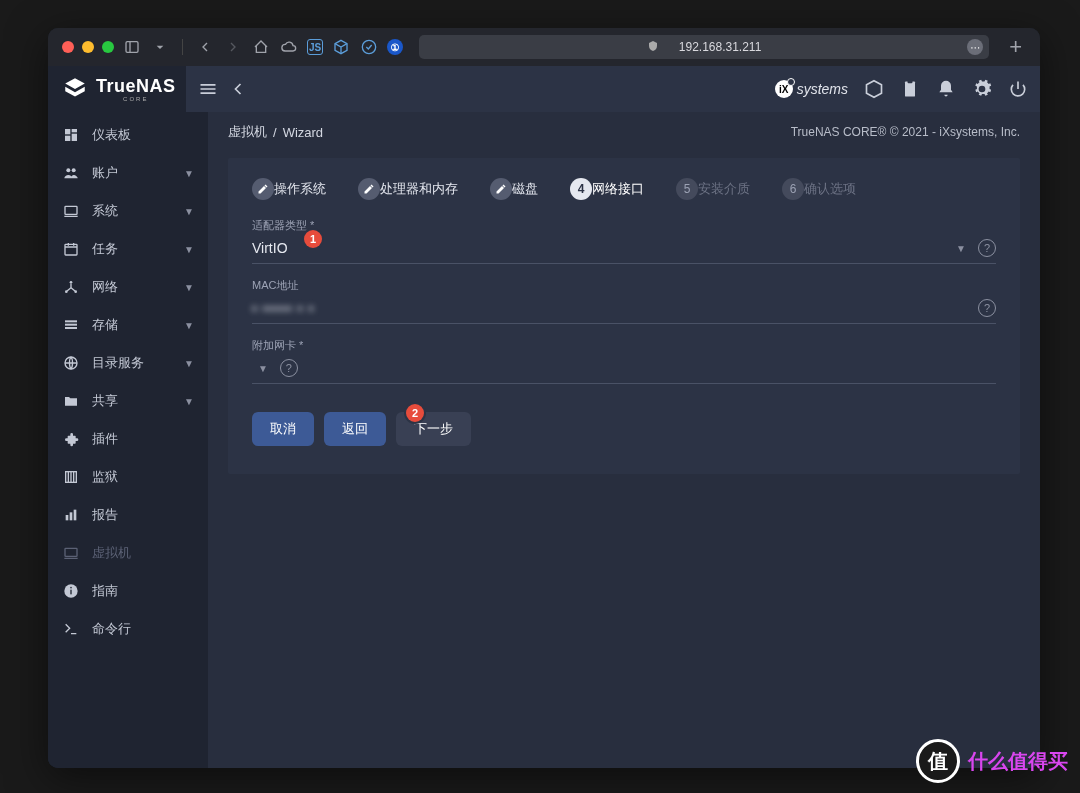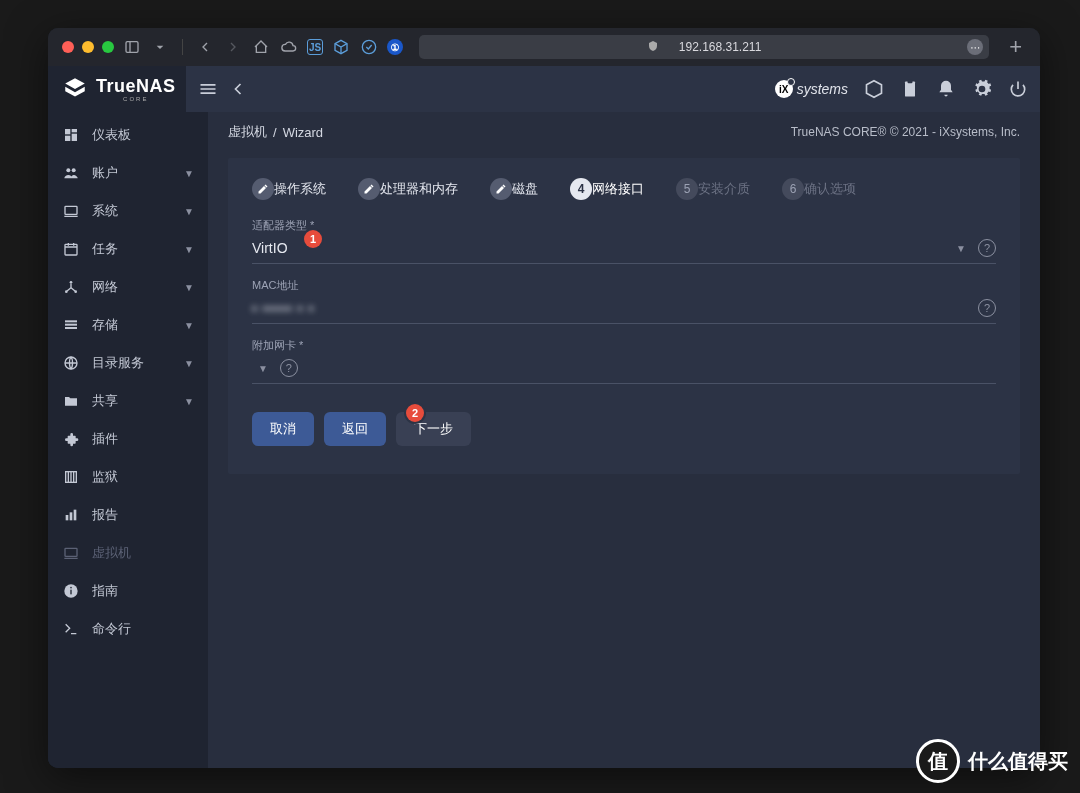--- a/index.html
+++ b/index.html
@@ -82,21 +82,21 @@
     .red-badge { position:absolute; width:18px; height:18px; border-radius:50%; background:#e74c3c; color:#fff; font-size:11px; font-weight:600; display:flex; align-items:center; justify-content:center; box-shadow: 0 0 0 2px #2c3345; }
 
     .buttons { display:flex; gap: 10px; margin-top: 28px; position:relative; }
     .btn { height: 34px; padding: 0 18px; background:#3d5a96; color:#fff; border:none; font-size:13px; cursor:pointer; border-radius:6px; }
     .btn.ghost { background:#394054; }
     .btn-badge { position:absolute; top:-8px; left: 154px; }
 
     
     .wm { position:absolute; right: 12px; bottom: 10px; display:flex; align-items:center; gap:8px; }
     .wm-circle { width:44px; height:44px; border-radius:50%; background:#1a1a1a; border: 3px solid #fff; color:#fff; display:flex; align-items:center; justify-content:center; font-size:20px; font-weight:700; }
-    .wm-text { color:#ffffff; font-size:20px; font-weight:700; }
+    .wm-text { color:#d946ef; font-size:20px; font-weight:700; }
   </style>
 </head>
 <body>
 
 <div class="browser-window">
 
   <div class="browser-chrome">
     <div class="traffic-lights">
       <div class="traffic-light tl-red"></div>
       <div class="traffic-light tl-yellow"></div>

